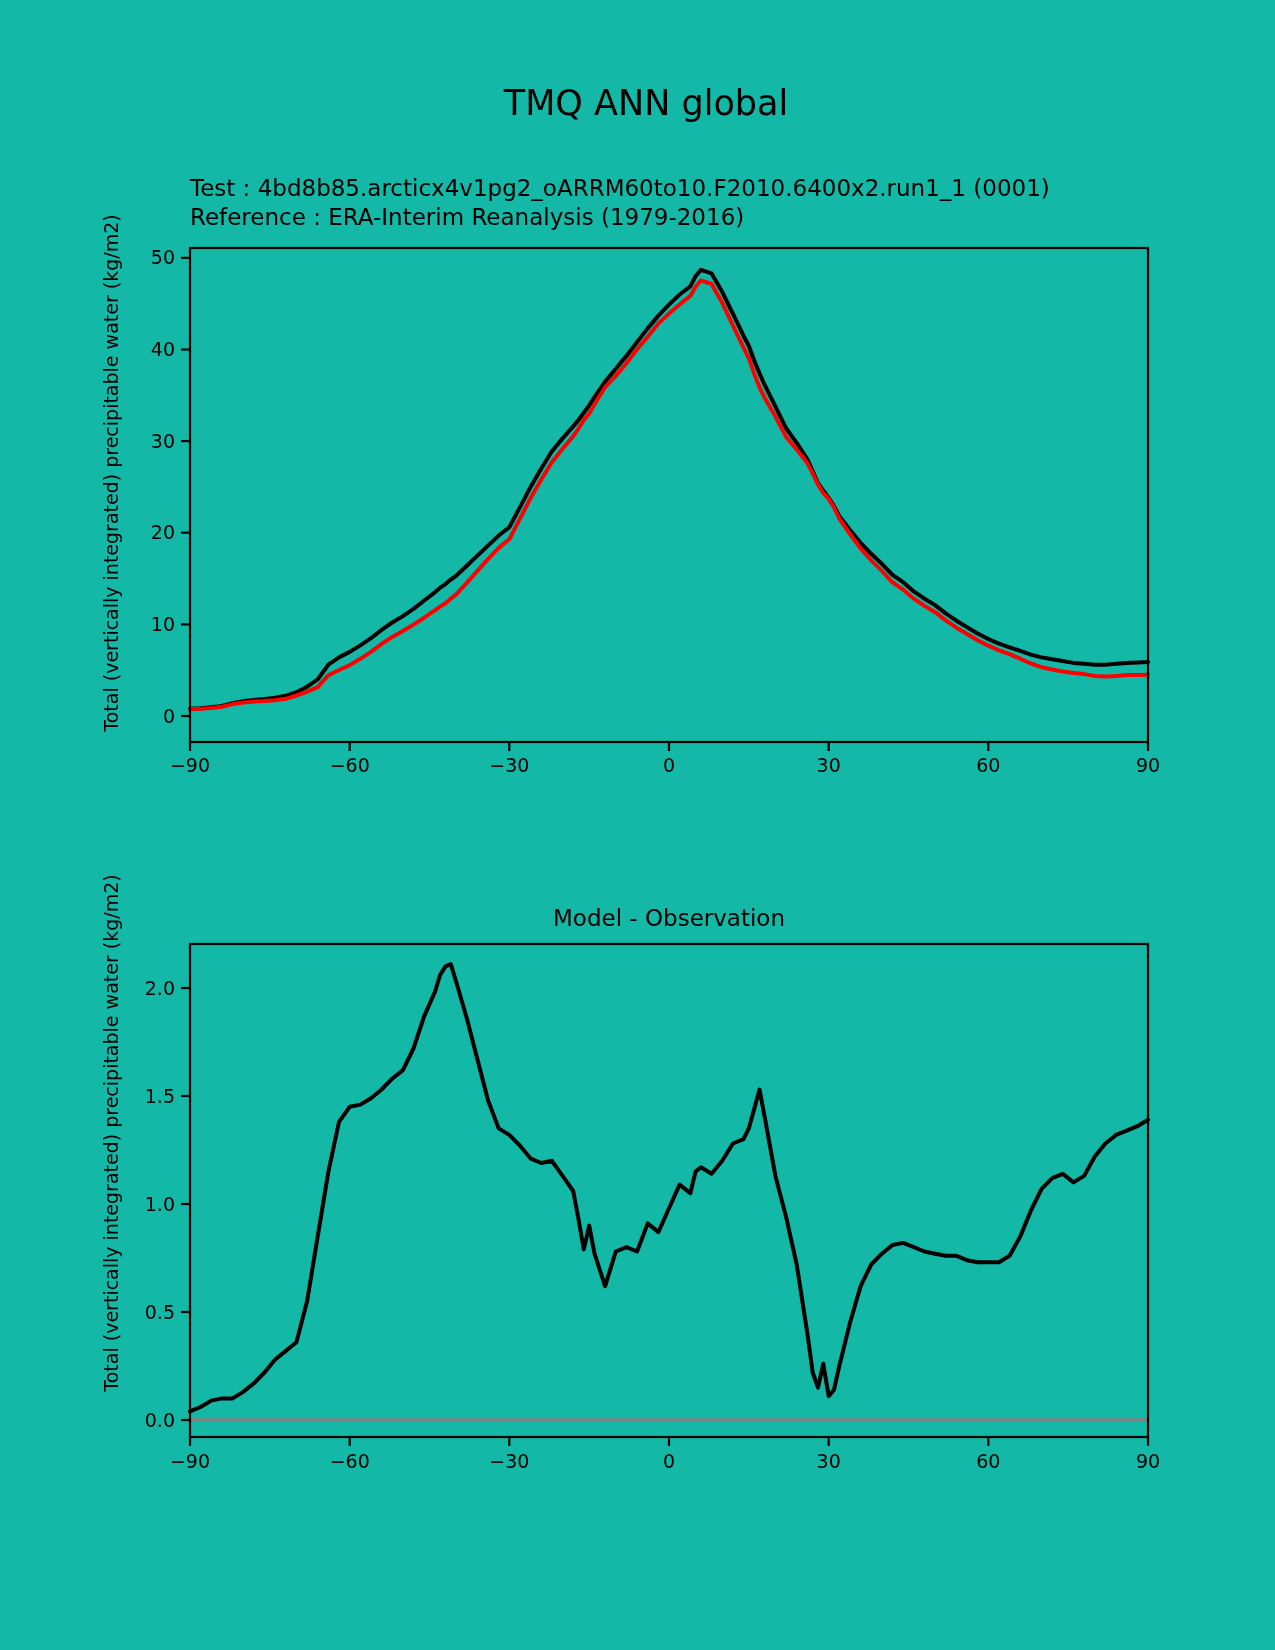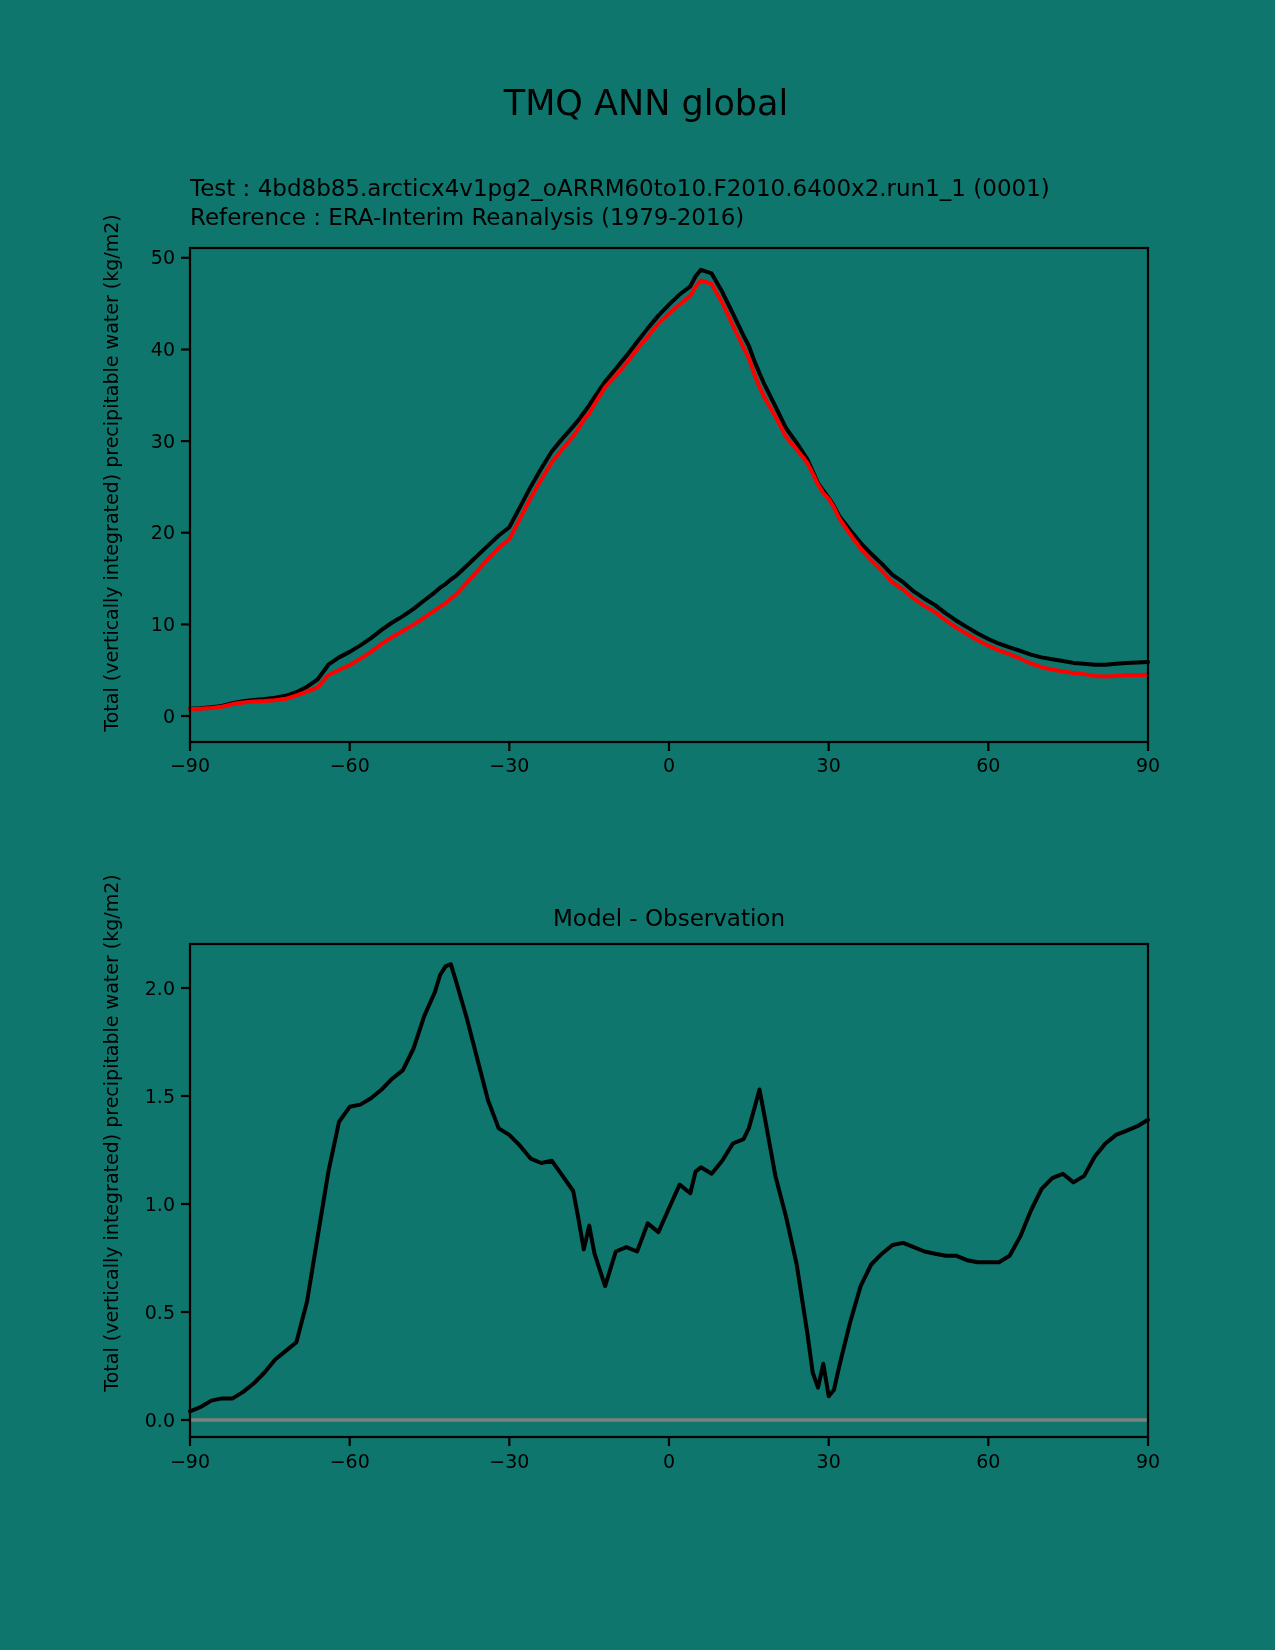--- a/index.html
+++ b/index.html
@@ -1,19 +1,19 @@
 <!DOCTYPE html>
 <html><head>
 <meta charset="utf-8">
 <style>
   html, body { margin: 0; padding: 0; background: #ffffff; }
   #page {
     position: relative;
     width: 1275px; height: 1650px;
-    background: #0f766e;
+    background: #14b8a6;
     font-family: "DejaVu Sans", sans-serif;
   }
   svg text {
     font-family: "DejaVu Sans", sans-serif;
     fill: #000000;
   }
   .fig-title   { font-size: 35px; }
   .legend-line { font-size: 23px; }
   .ax-label    { font-size: 19px; }
   .subplot-title { font-size: 23px; }

